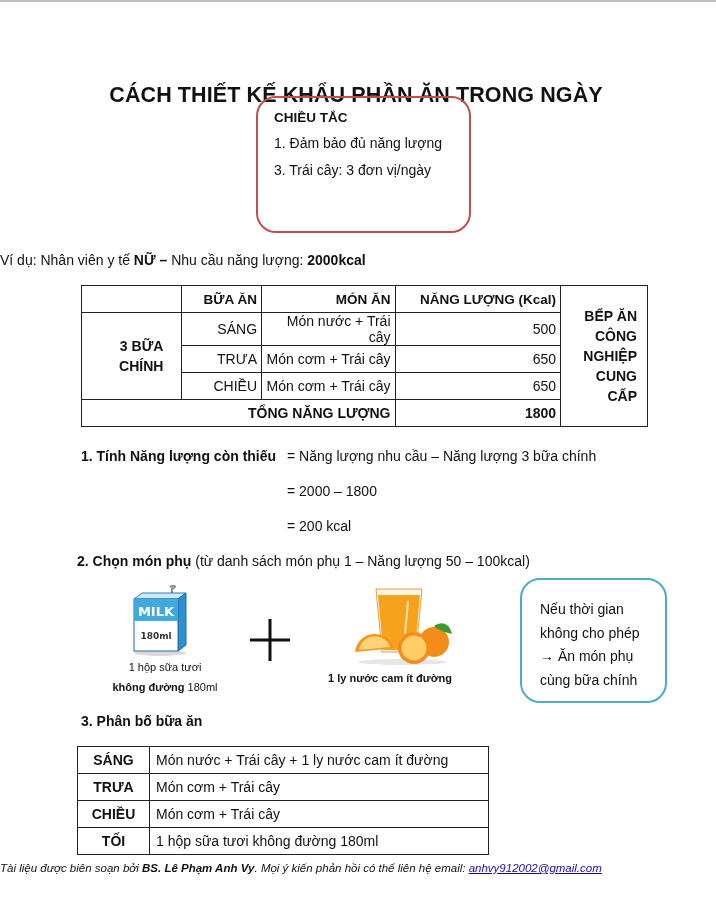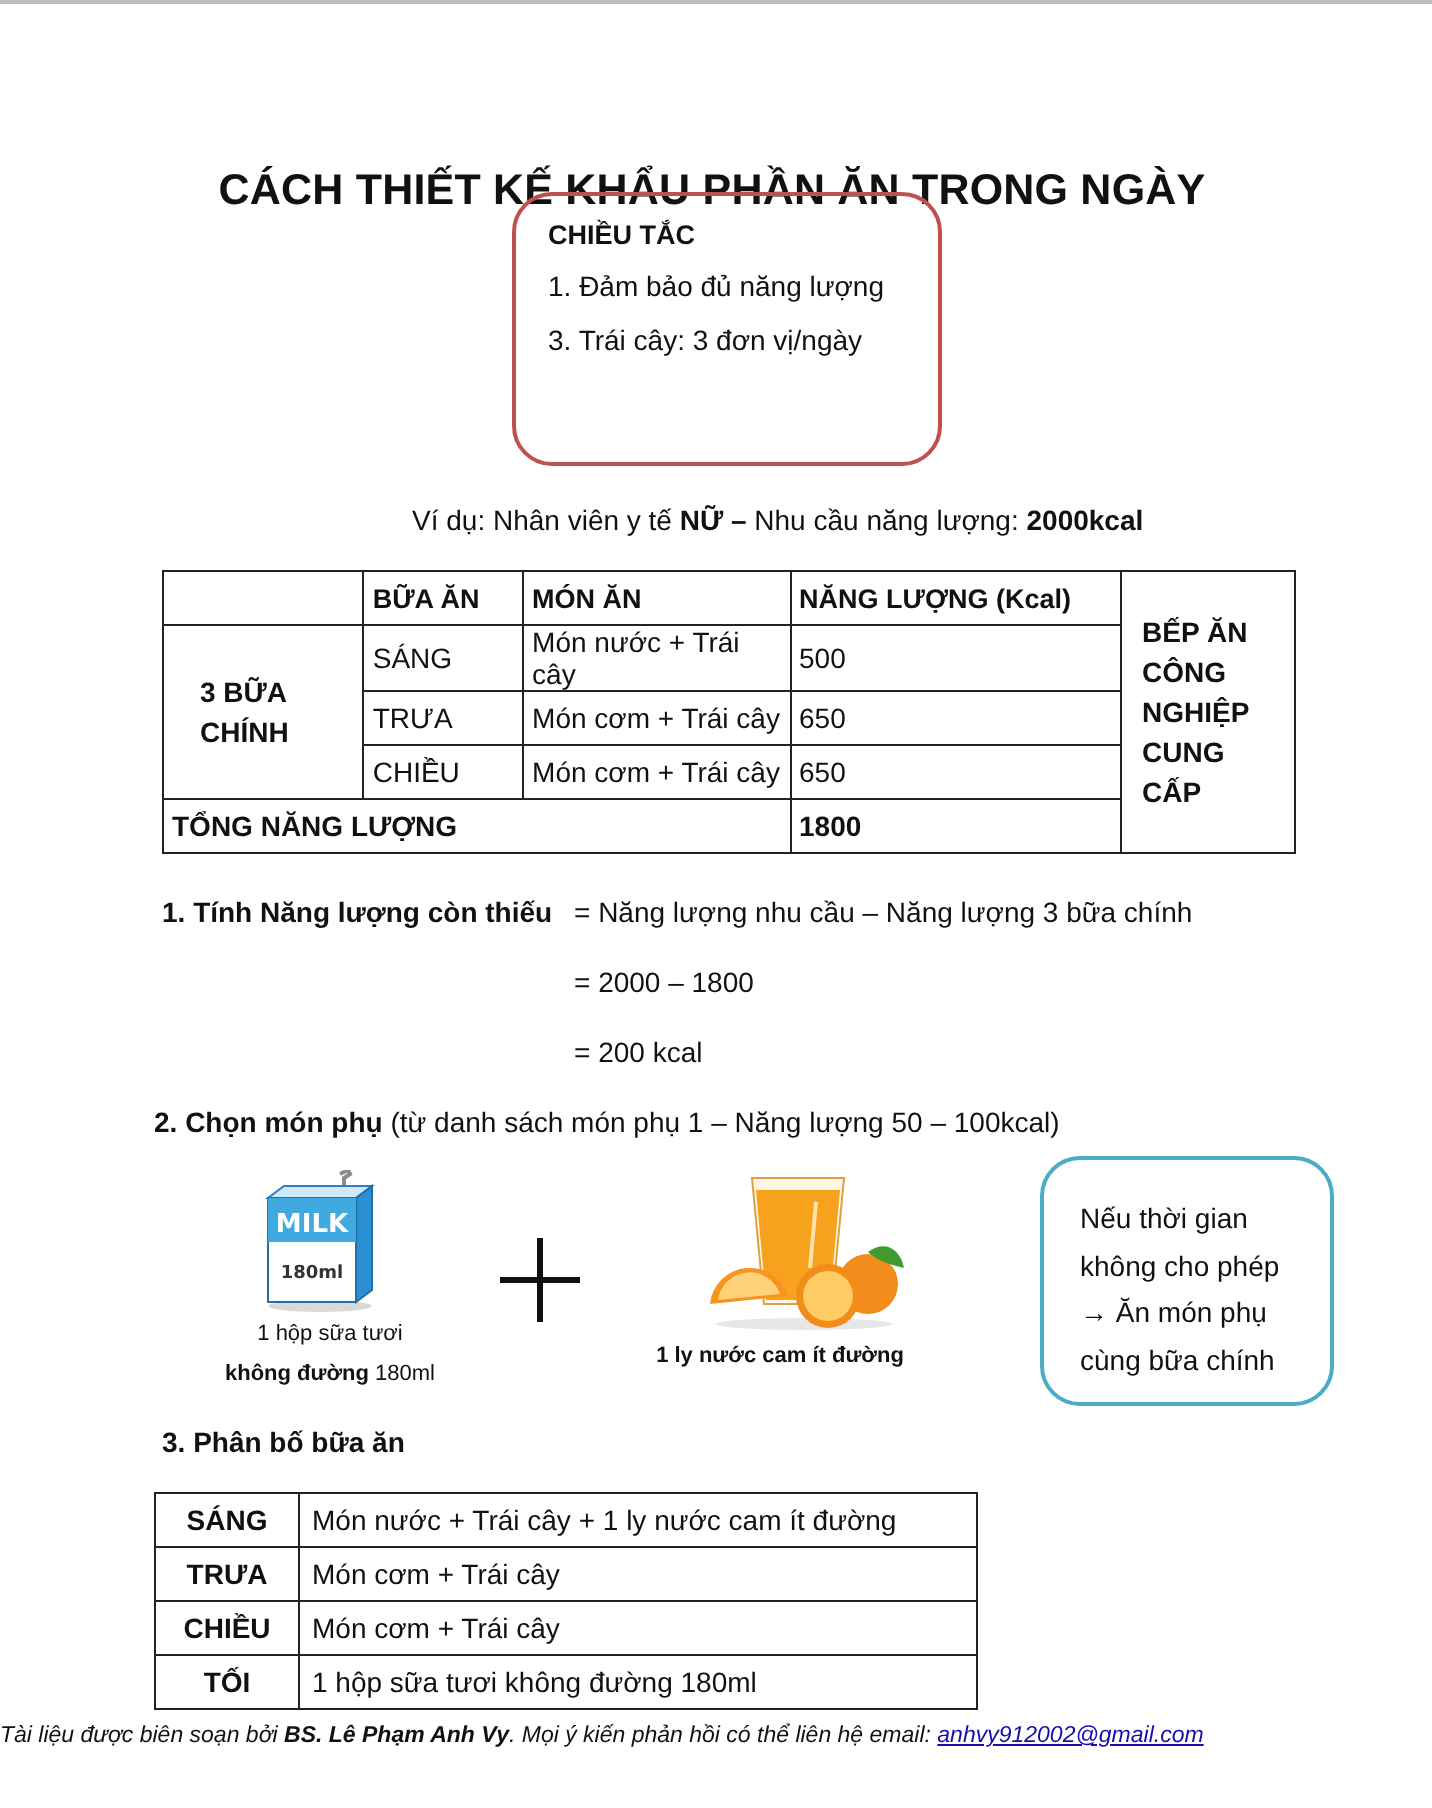--- a/index.html
+++ b/index.html
@@ -6,26 +6,26 @@
     html, body { width: 716px; height: 904px; background: #ffffff; }
     body { position: relative; font-family: "Liberation Sans", sans-serif; color: #111; overflow: hidden; }
     .top-rule { position: absolute; left: 0; top: 0; width: 716px; height: 2px; background: #bdbdbd; }
     .abs { position: absolute; }
     .title { left: 0; width: 712px; top: 55px; text-align: center; font-size: 21.5px; font-weight: bold; letter-spacing: 0.1px; margin-top: 28px; }
 
     .principles { left: 256px; top: 96px; width: 215px; height: 137px; border: 2px solid #c0504d; border-radius: 20px; padding: 12px 0 0 16px; }
     .principles .ph { font-weight: bold; font-size: 13.5px; margin-bottom: 10px; }
     .principles .pi { font-size: 14px; margin-bottom: 11px; white-space: nowrap; }
 
-    .example { left: 0; width: 716px; top: 252px; padding-left: 206px; font-size: 14px; }
+    .example { left: 0; width: 716px; top: 252px; font-size: 14px; }
     .example b { font-weight: bold; }
 
     table { border-collapse: collapse; }
     .t1 { position: absolute; left: 81px; top: 285px; width: 567px; font-size: 14px; }
-    .t1 td { border: 1.5px solid #222; text-align: left; height: 27px; padding: 0 4px; }
+    .t1 td { border: 1.5px solid #222; text-align: right; height: 27px; padding: 0 4px; }
     .t1 .hd { font-weight: bold; font-size: 13.5px; }
     .t1 .bold { font-weight: bold; }
     .t1 .side { font-weight: bold; font-size: 14px; line-height: 20px; }
 
     .calc { left: 81px; top: 448px; font-size: 14px; }
     .calc-row { position: absolute; white-space: nowrap; }
     .calc-label { font-weight: bold; }
 
     .sec2 { left: 77px; top: 553px; font-size: 14px; white-space: nowrap; }
     .sec2 b { font-weight: bold; }

